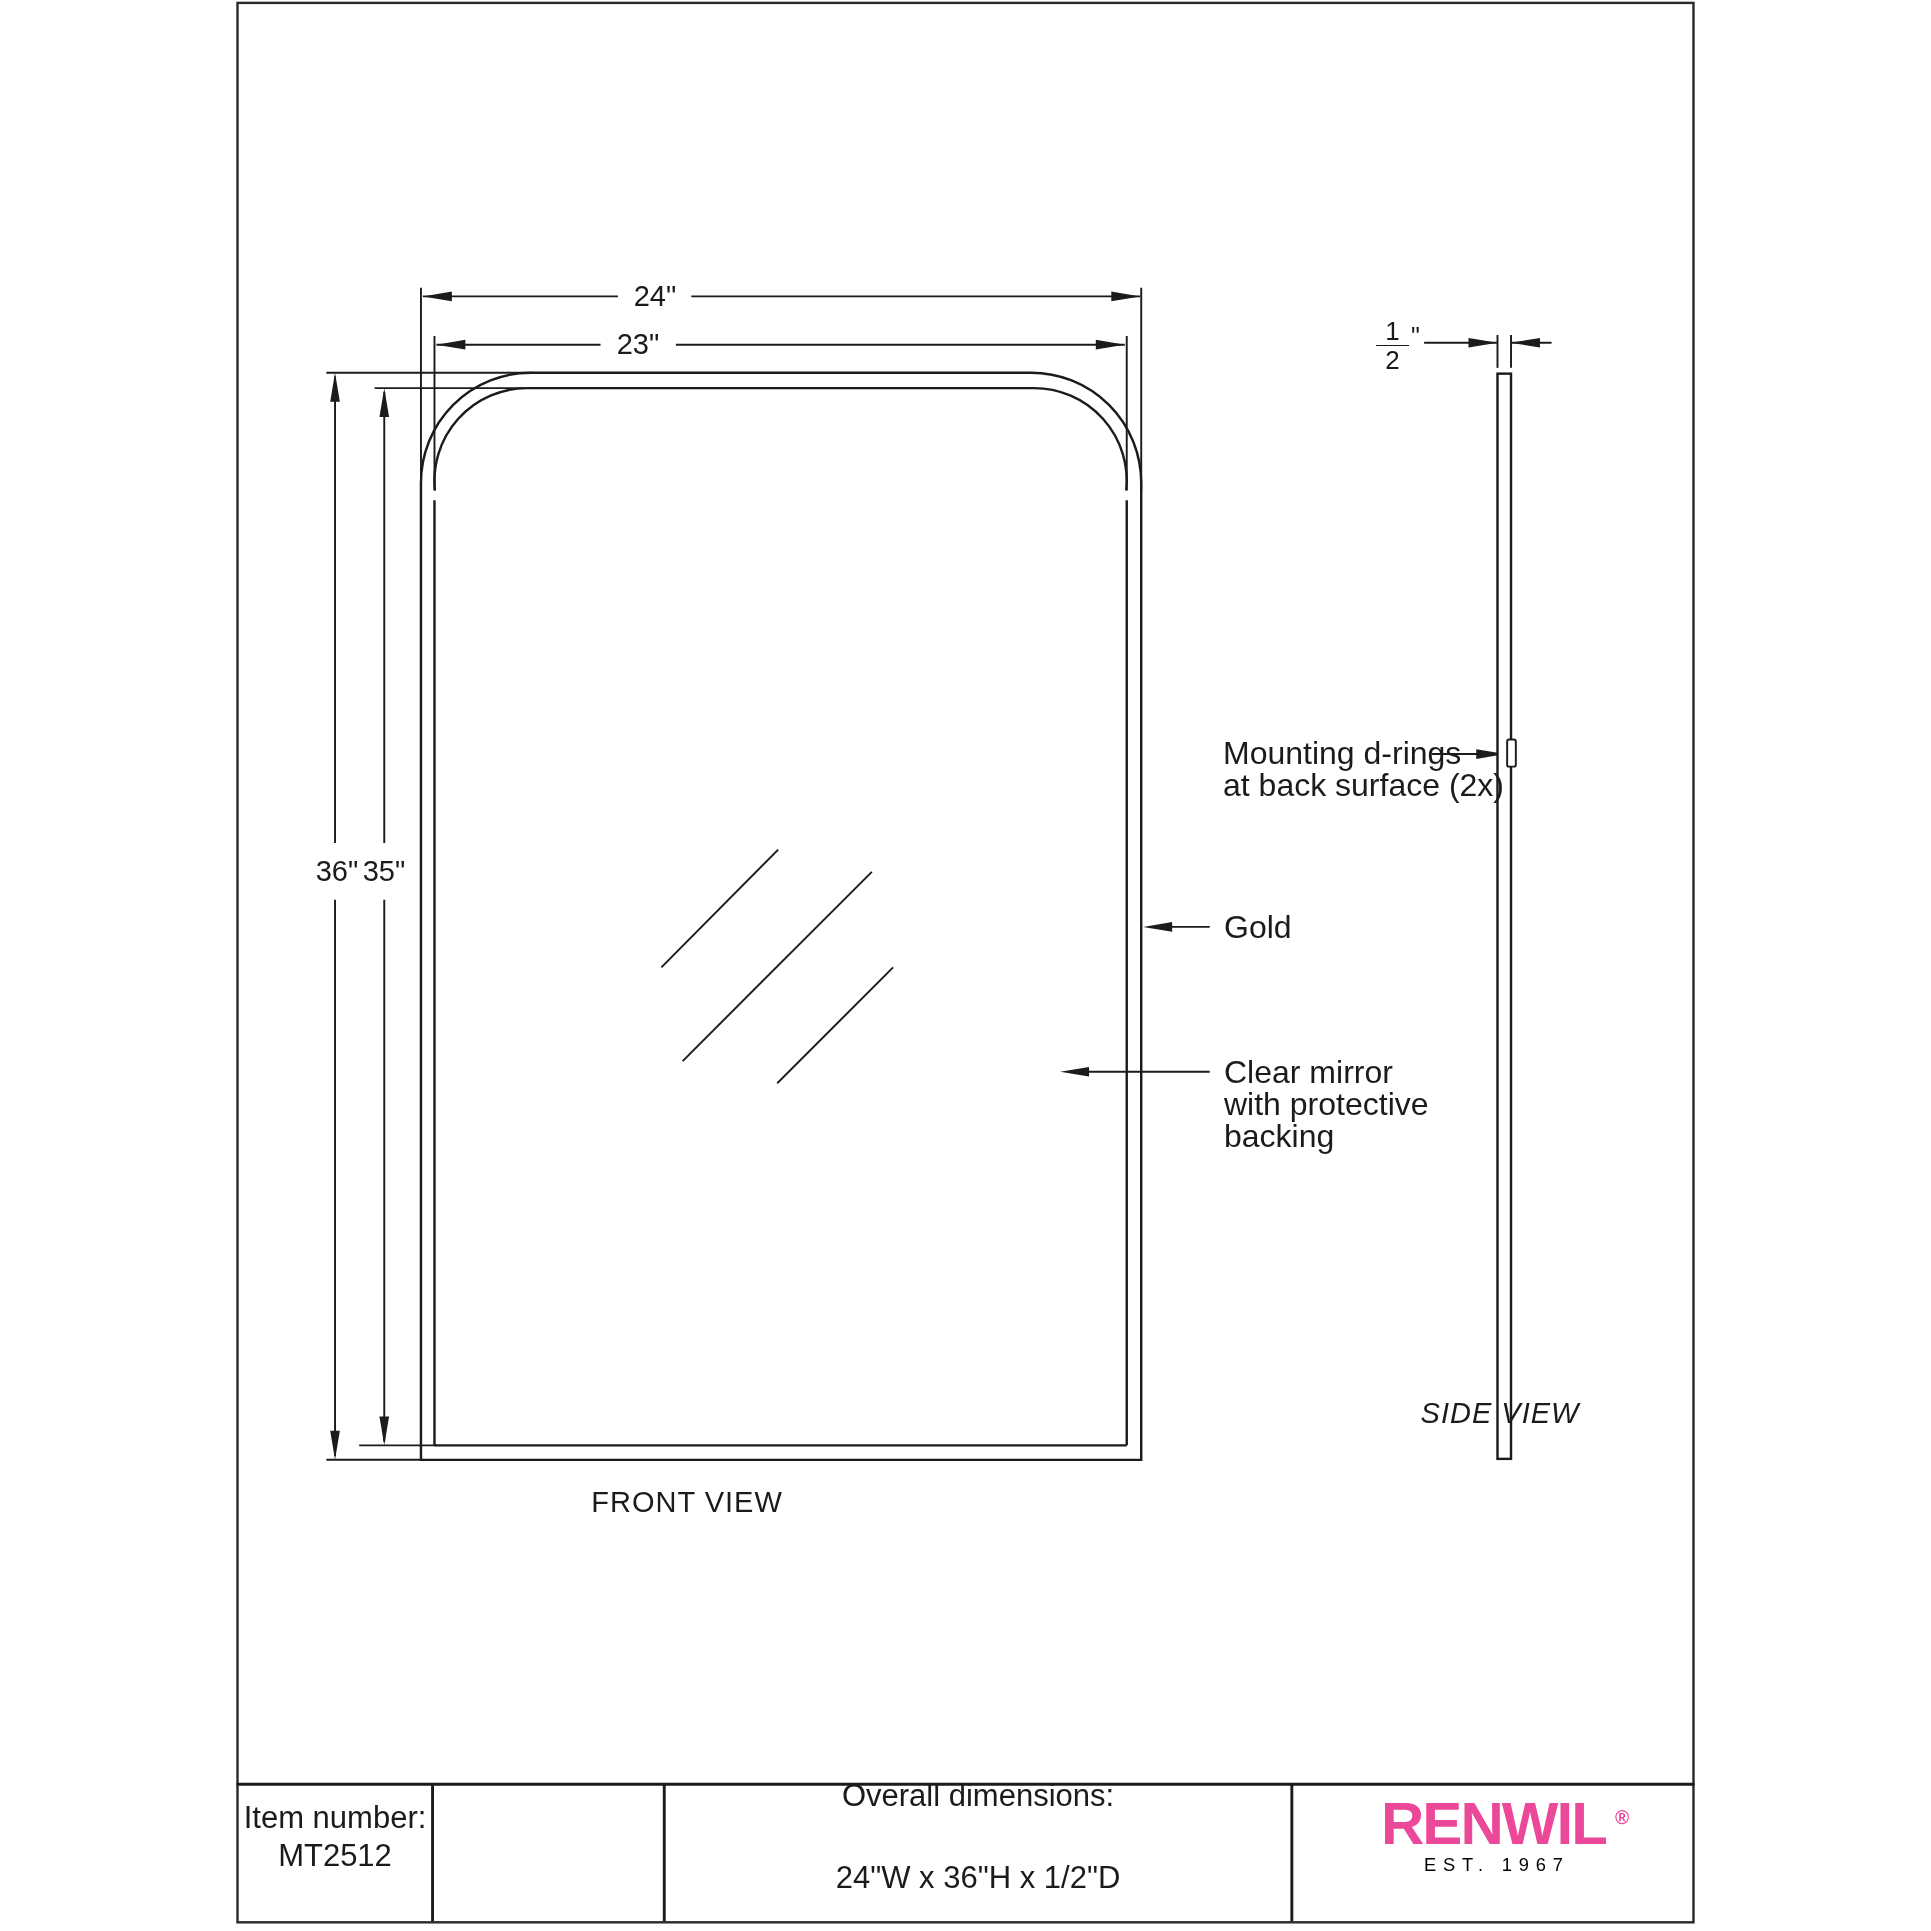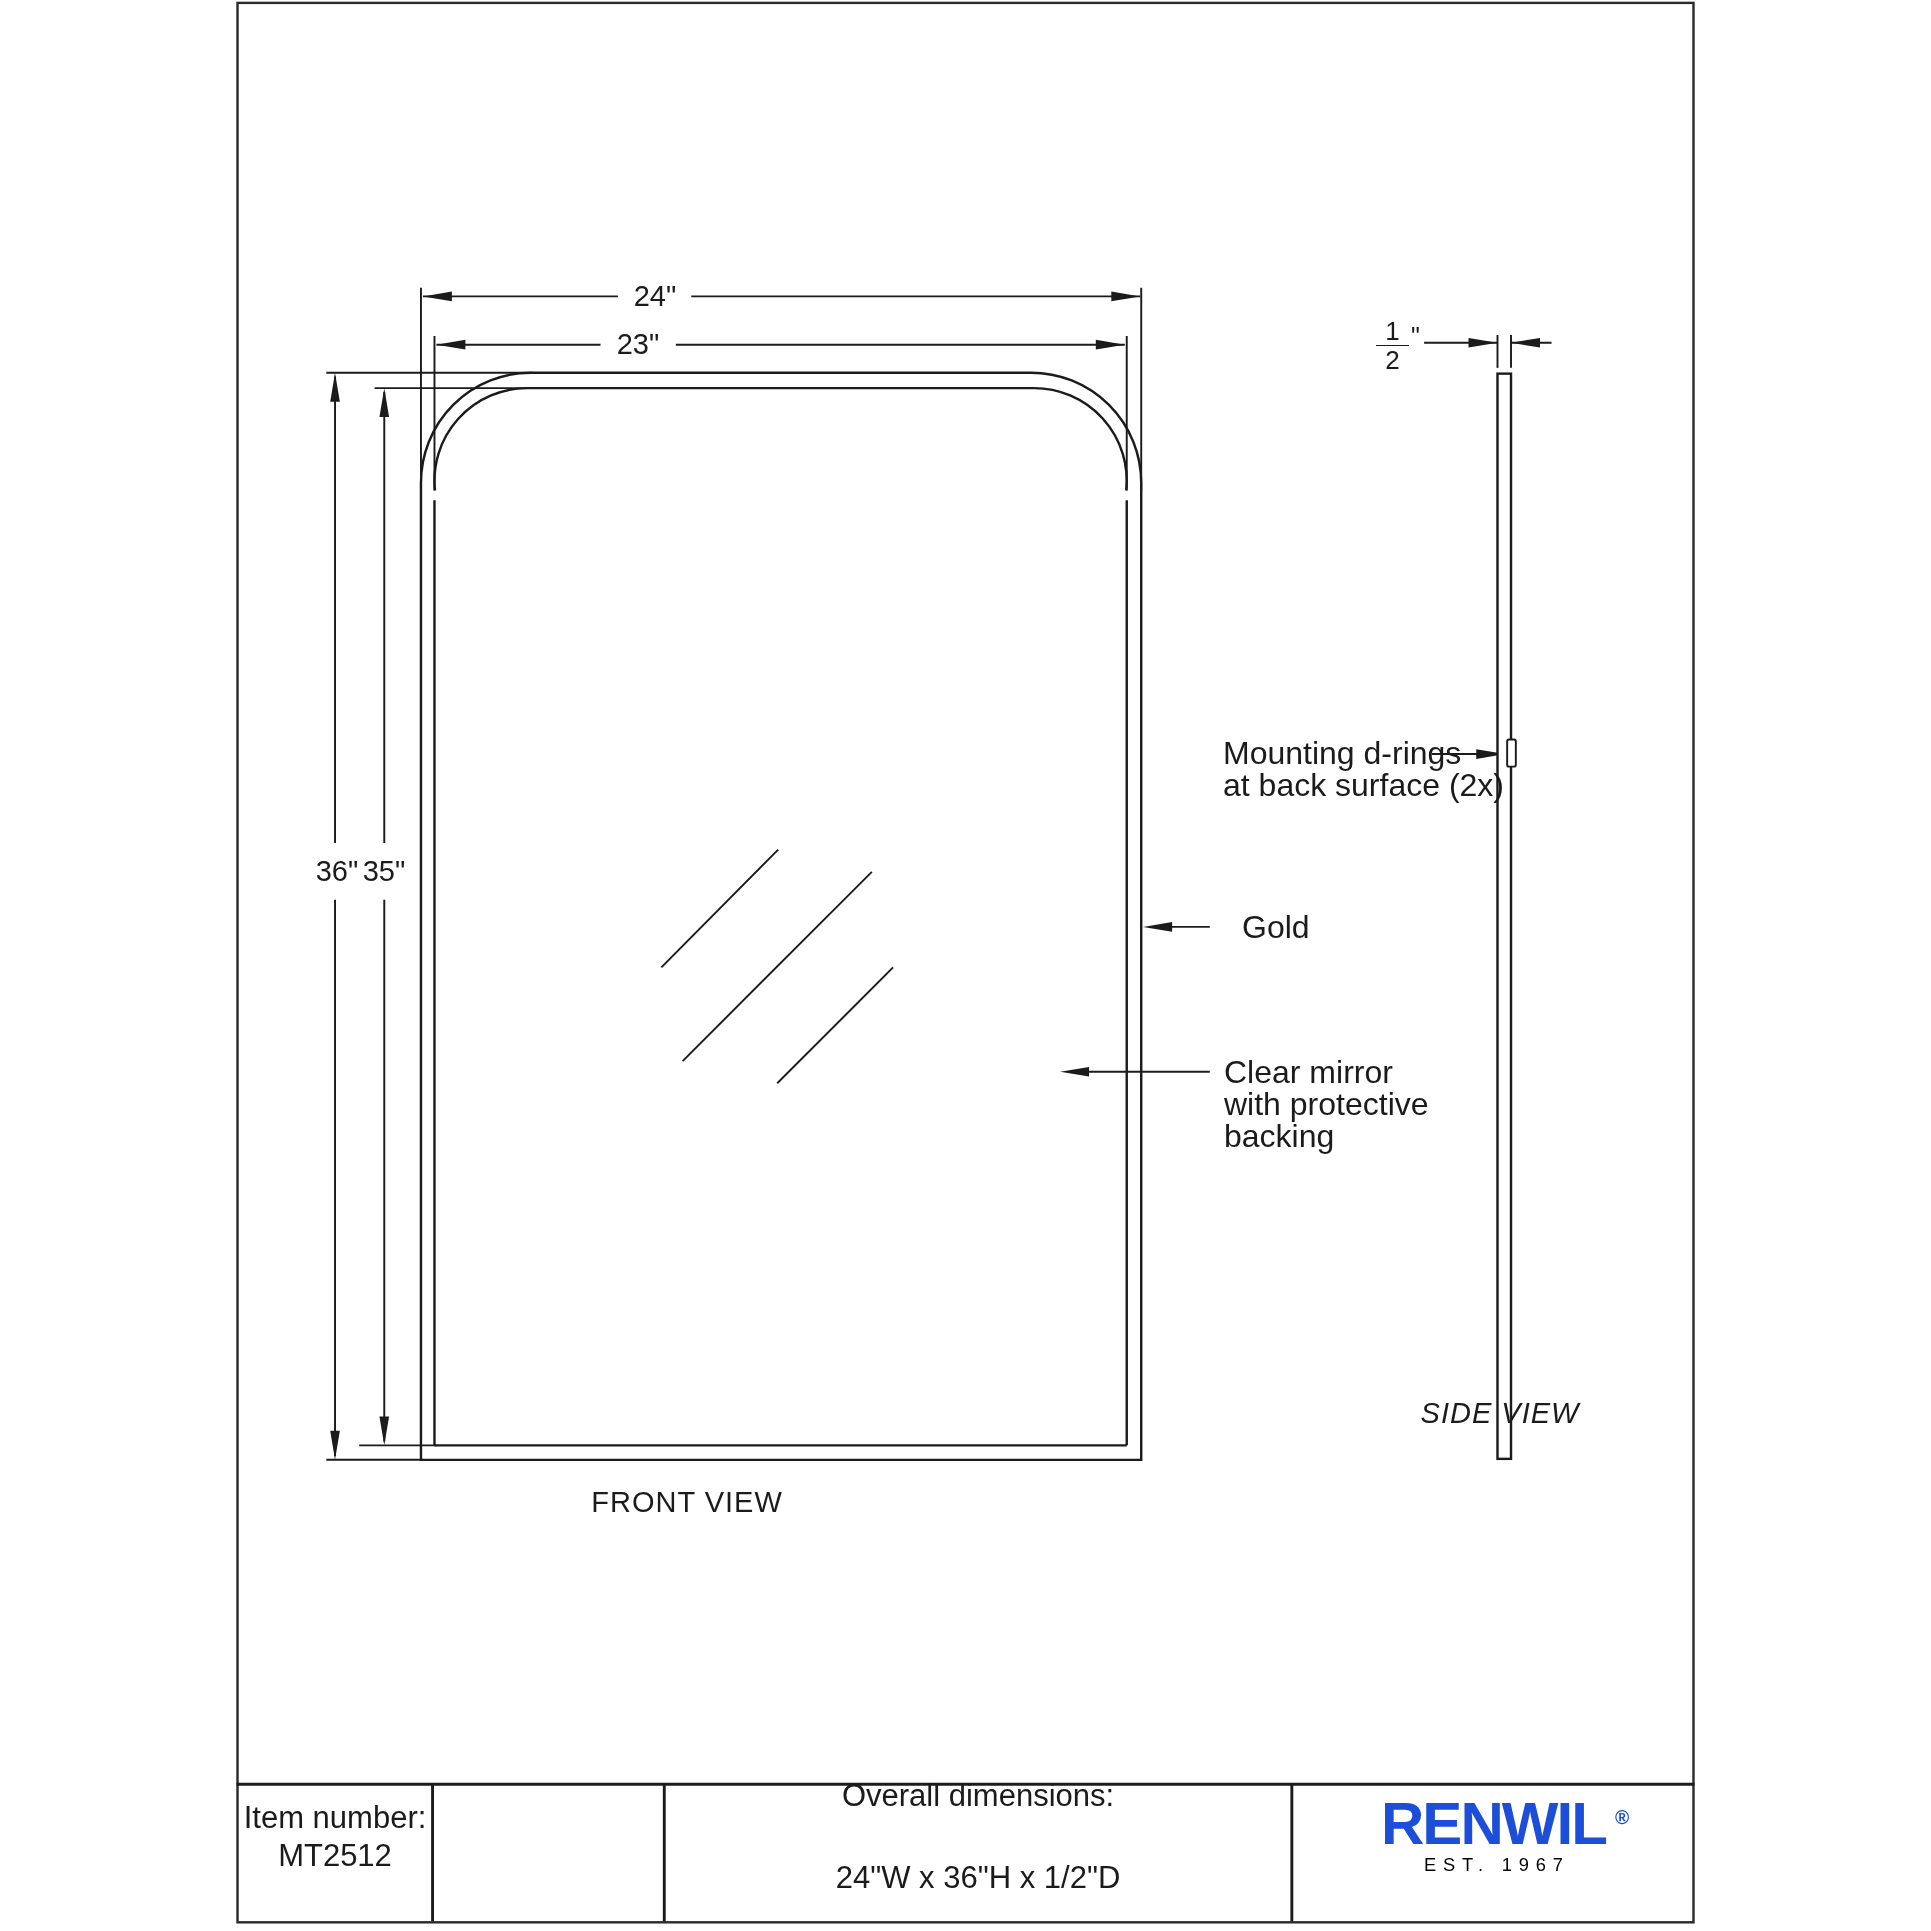--- a/index.html
+++ b/index.html
@@ -15,21 +15,21 @@
   
   .frac{position:absolute;width:33px;text-align:center;font-size:26px;line-height:26px;}
   .frac .num{display:block;border-bottom:1.9px solid #1b1b1b;padding-bottom:1px;}
   .frac .den{display:block;padding-top:1px;}
   .frac-unit{position:absolute;font-size:25px;}
   
   .tb-cell{position:absolute;top:1784px;height:105px;display:flex;flex-direction:column;
            align-items:center;justify-content:center;text-align:center;}
   .tb-cell .lbl,.tb-cell .val{font-size:31px;line-height:38px;}
   .brand{position:relative;display:flex;flex-direction:column;align-items:center;}
-  .brand-name{font-size:60px;font-weight:bold;letter-spacing:-1.9px;line-height:54px;color:#1d4ed8;position:relative;}
+  .brand-name{font-size:60px;font-weight:bold;letter-spacing:-1.9px;line-height:54px;color:#ec4899;position:relative;}
   .brand-reg{position:absolute;top:-5.8px;right:-23px;font-size:19.3px;font-weight:bold;letter-spacing:0;}
   .brand-est{font-size:18.3px;letter-spacing:6.8px;margin-top:3.9px;margin-left:6.8px;color:#000000;}
 </style>
 </head>
 <body>
 
 <div id="sheet">
 
   <svg id="linework" width="1931" height="1931" viewBox="0 0 2000 2000">
 
@@ -119,21 +119,21 @@
   <div class="frac" style="left:1376px;top:318px;">
     <span class="num">1</span>
     <span class="den">2</span>
   </div>
   <div class="frac-unit" style="left:1411px;top:322px;">"</div>
 
   <div class="txt ann" style="left:1223px;top:737px;">
     <span style="display:block">Mounting d-rings</span>
     <span style="display:block">at back surface (2x)</span>
   </div>
-  <div class="txt ann" style="left:1224px;top:911px;margin-left:18px;">Gold</div>
+  <div class="txt ann" style="left:1224px;top:911px;">Gold</div>
   <div class="txt ann" style="left:1224px;top:1056px;">
     <span style="display:block">Clear mirror</span>
     <span style="display:block">with protective</span>
     <span style="display:block">backing</span>
   </div>
 
   <div class="txt viewlabel" style="left:542px;top:1486px;width:290px;">FRONT VIEW</div>
   <div class="txt viewlabel" style="left:1355px;top:1397px;width:290px;font-style:italic;">SIDE VIEW</div>
 
   <div class="tb-cell" style="left:237px;width:196px;">

